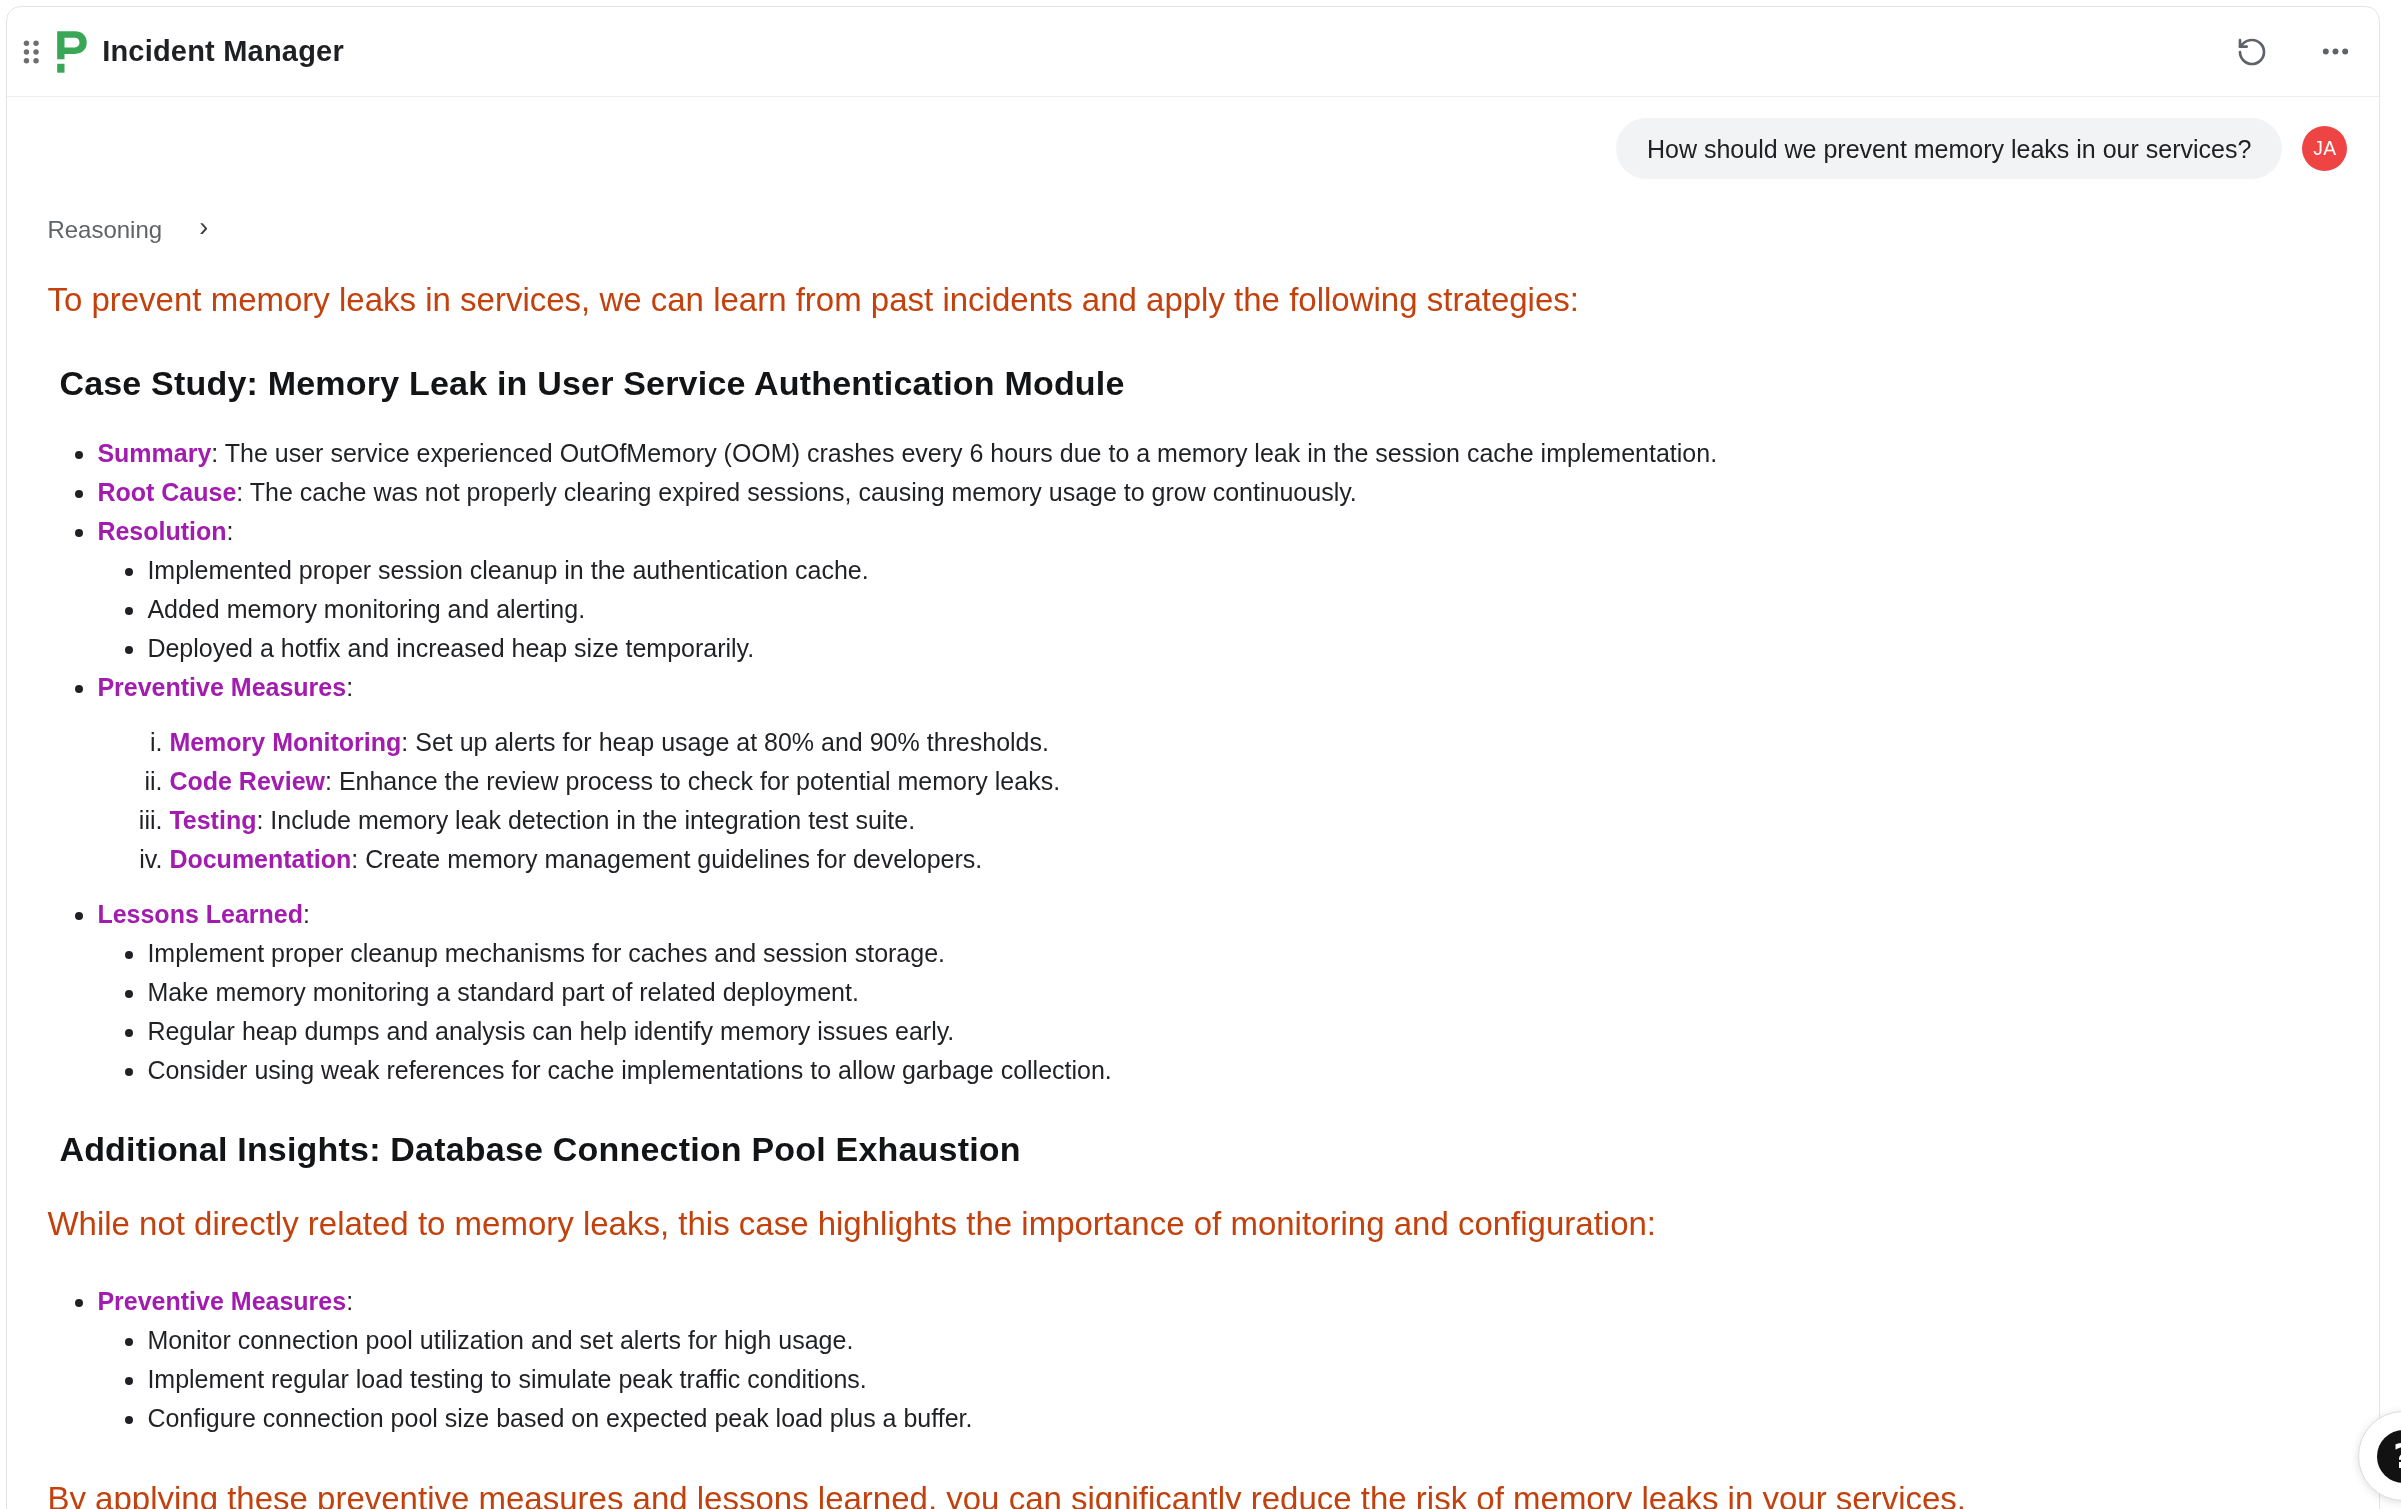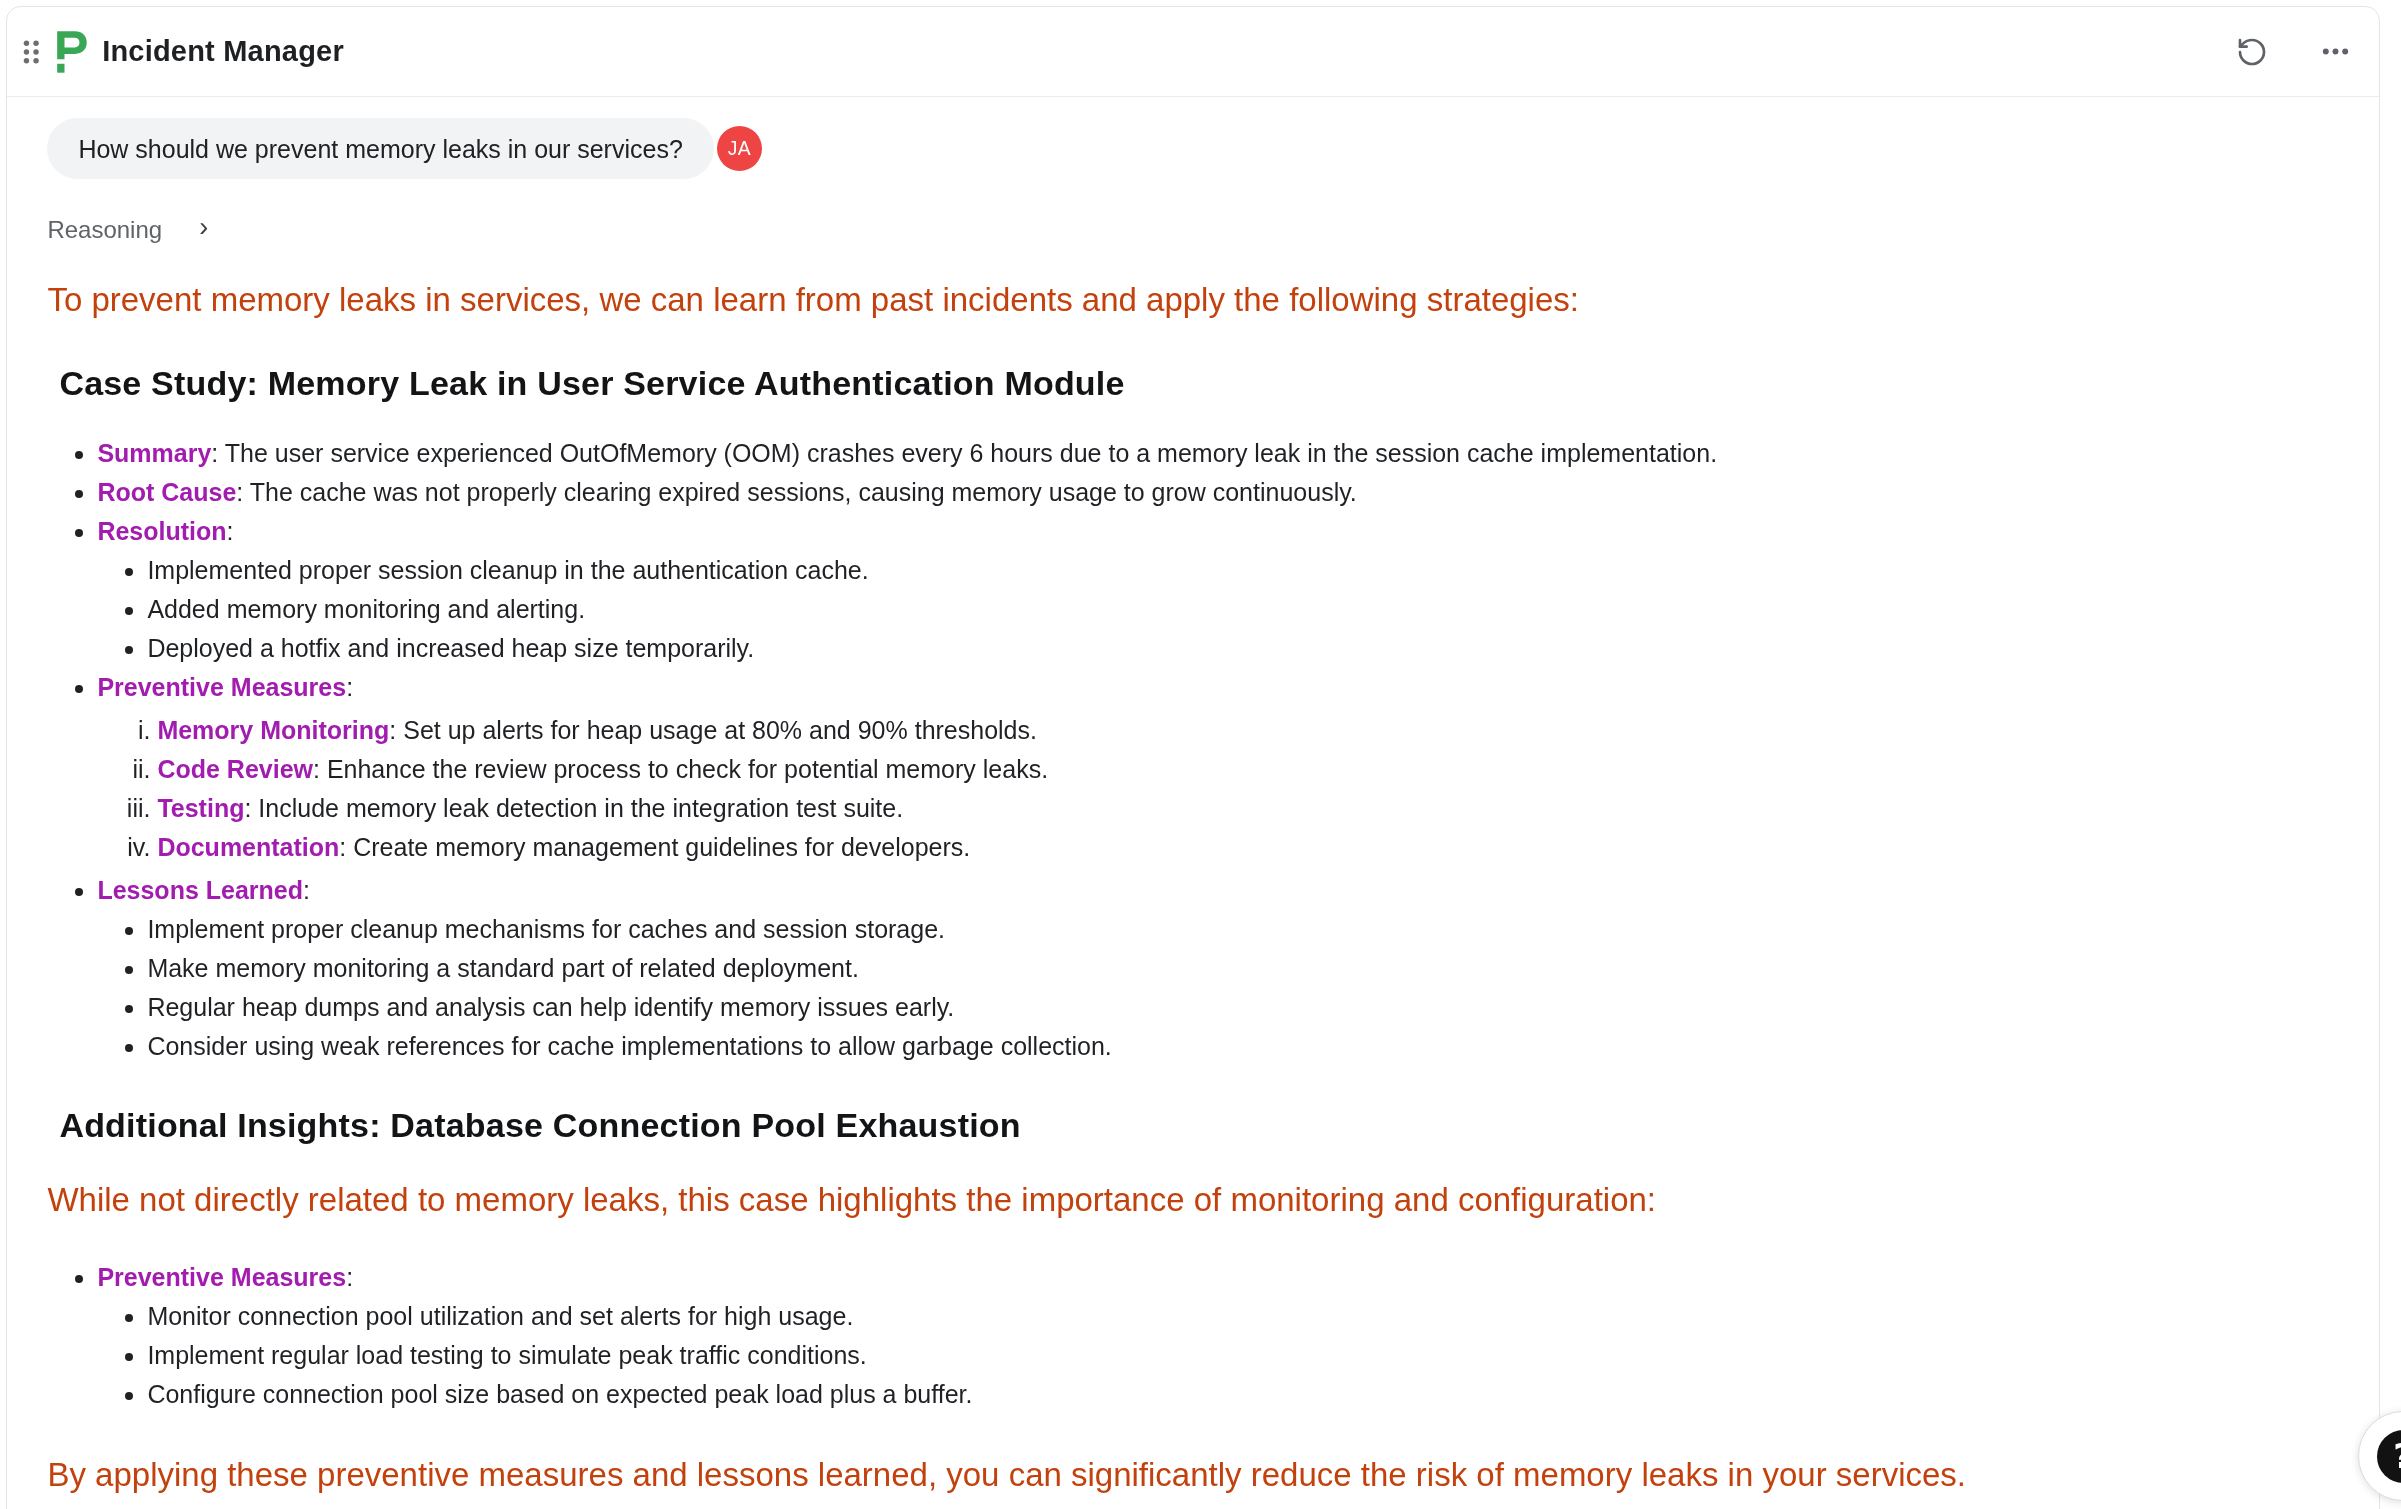--- a/index.html
+++ b/index.html
@@ -26,21 +26,21 @@
     padding: 0 24px 0 13px;
     border-bottom: 1.6px solid #ececee;
   }
   .drag-handle { display: flex; align-items: center; margin-right: 11.3px; cursor: grab; }
   .logo { margin-right: 13px; display: flex; align-items: center; }
   .app-title { font-size: 29px; font-weight: 600; letter-spacing: 0.2px; color: #1f2023; }
   .header-actions { margin-left: auto; display: flex; align-items: center; gap: 42px; }
   .icon-btn { background: none; border: none; padding: 4.8px; cursor: pointer; display: flex; align-items: center; }
   
   .chat-body { padding: 21px 32px 0 40px; }
-  .msg-row { display: flex; align-items: center; gap: 3px; }
+  .msg-row { display: flex; justify-content: flex-end; align-items: center; gap: 20px; }
   .bubble {
     background: #f1f3f4;
     border-radius: 32px;
     padding: 15.3px 31px;
     font-size: 25px;
     line-height: 1.2;
     color: #202124;
     max-width: 1369px;
   }
   .avatar {
@@ -56,21 +56,21 @@
     cursor: pointer;
   }
   .reasoning-label { font-size: 24px; color: #5f6368; }
   .reasoning-chevron { font-size: 27px; color: #3c4043; line-height: 1; transform: translateY(-1.6px); }
   
   .answer { margin-top: 32px; padding-bottom: 48px; }
   .answer p { margin: 0 0 34px 0; font-size: 33px; line-height: 1.45; color: #c2410c; }
   .answer h3 { margin: 40px 0 31px 12px; font-size: 34px; font-weight: 700; color: #131416; letter-spacing: 0.2px; }
   ul.b1 { list-style: disc; margin: 0 0 37px 0; padding-left: 50px; }
   ul.b2 { list-style: disc; margin: 0; padding-left: 50px; }
-  ol.roman { list-style: lower-roman; margin: 4px; padding-left: 56px; }
+  ol.roman { list-style: lower-roman; margin: 16px; padding-left: 56px; }
   .answer li { font-size: 25px; line-height: 39px; color: #1f2124; }
   .answer li strong { font-weight: 700; color: #a21caf; }
   
   .help-fab {
     position: absolute; bottom: 8px; right: -47px;
     width: 90px; height: 90px; border-radius: 50%;
     background: #fff; border: 1.6px solid #dcdcdf;
     display: flex; align-items: center; justify-content: center;
     box-shadow: 0 1.6px 8px rgba(0,0,0,.12);
     cursor: pointer; z-index: 10;

